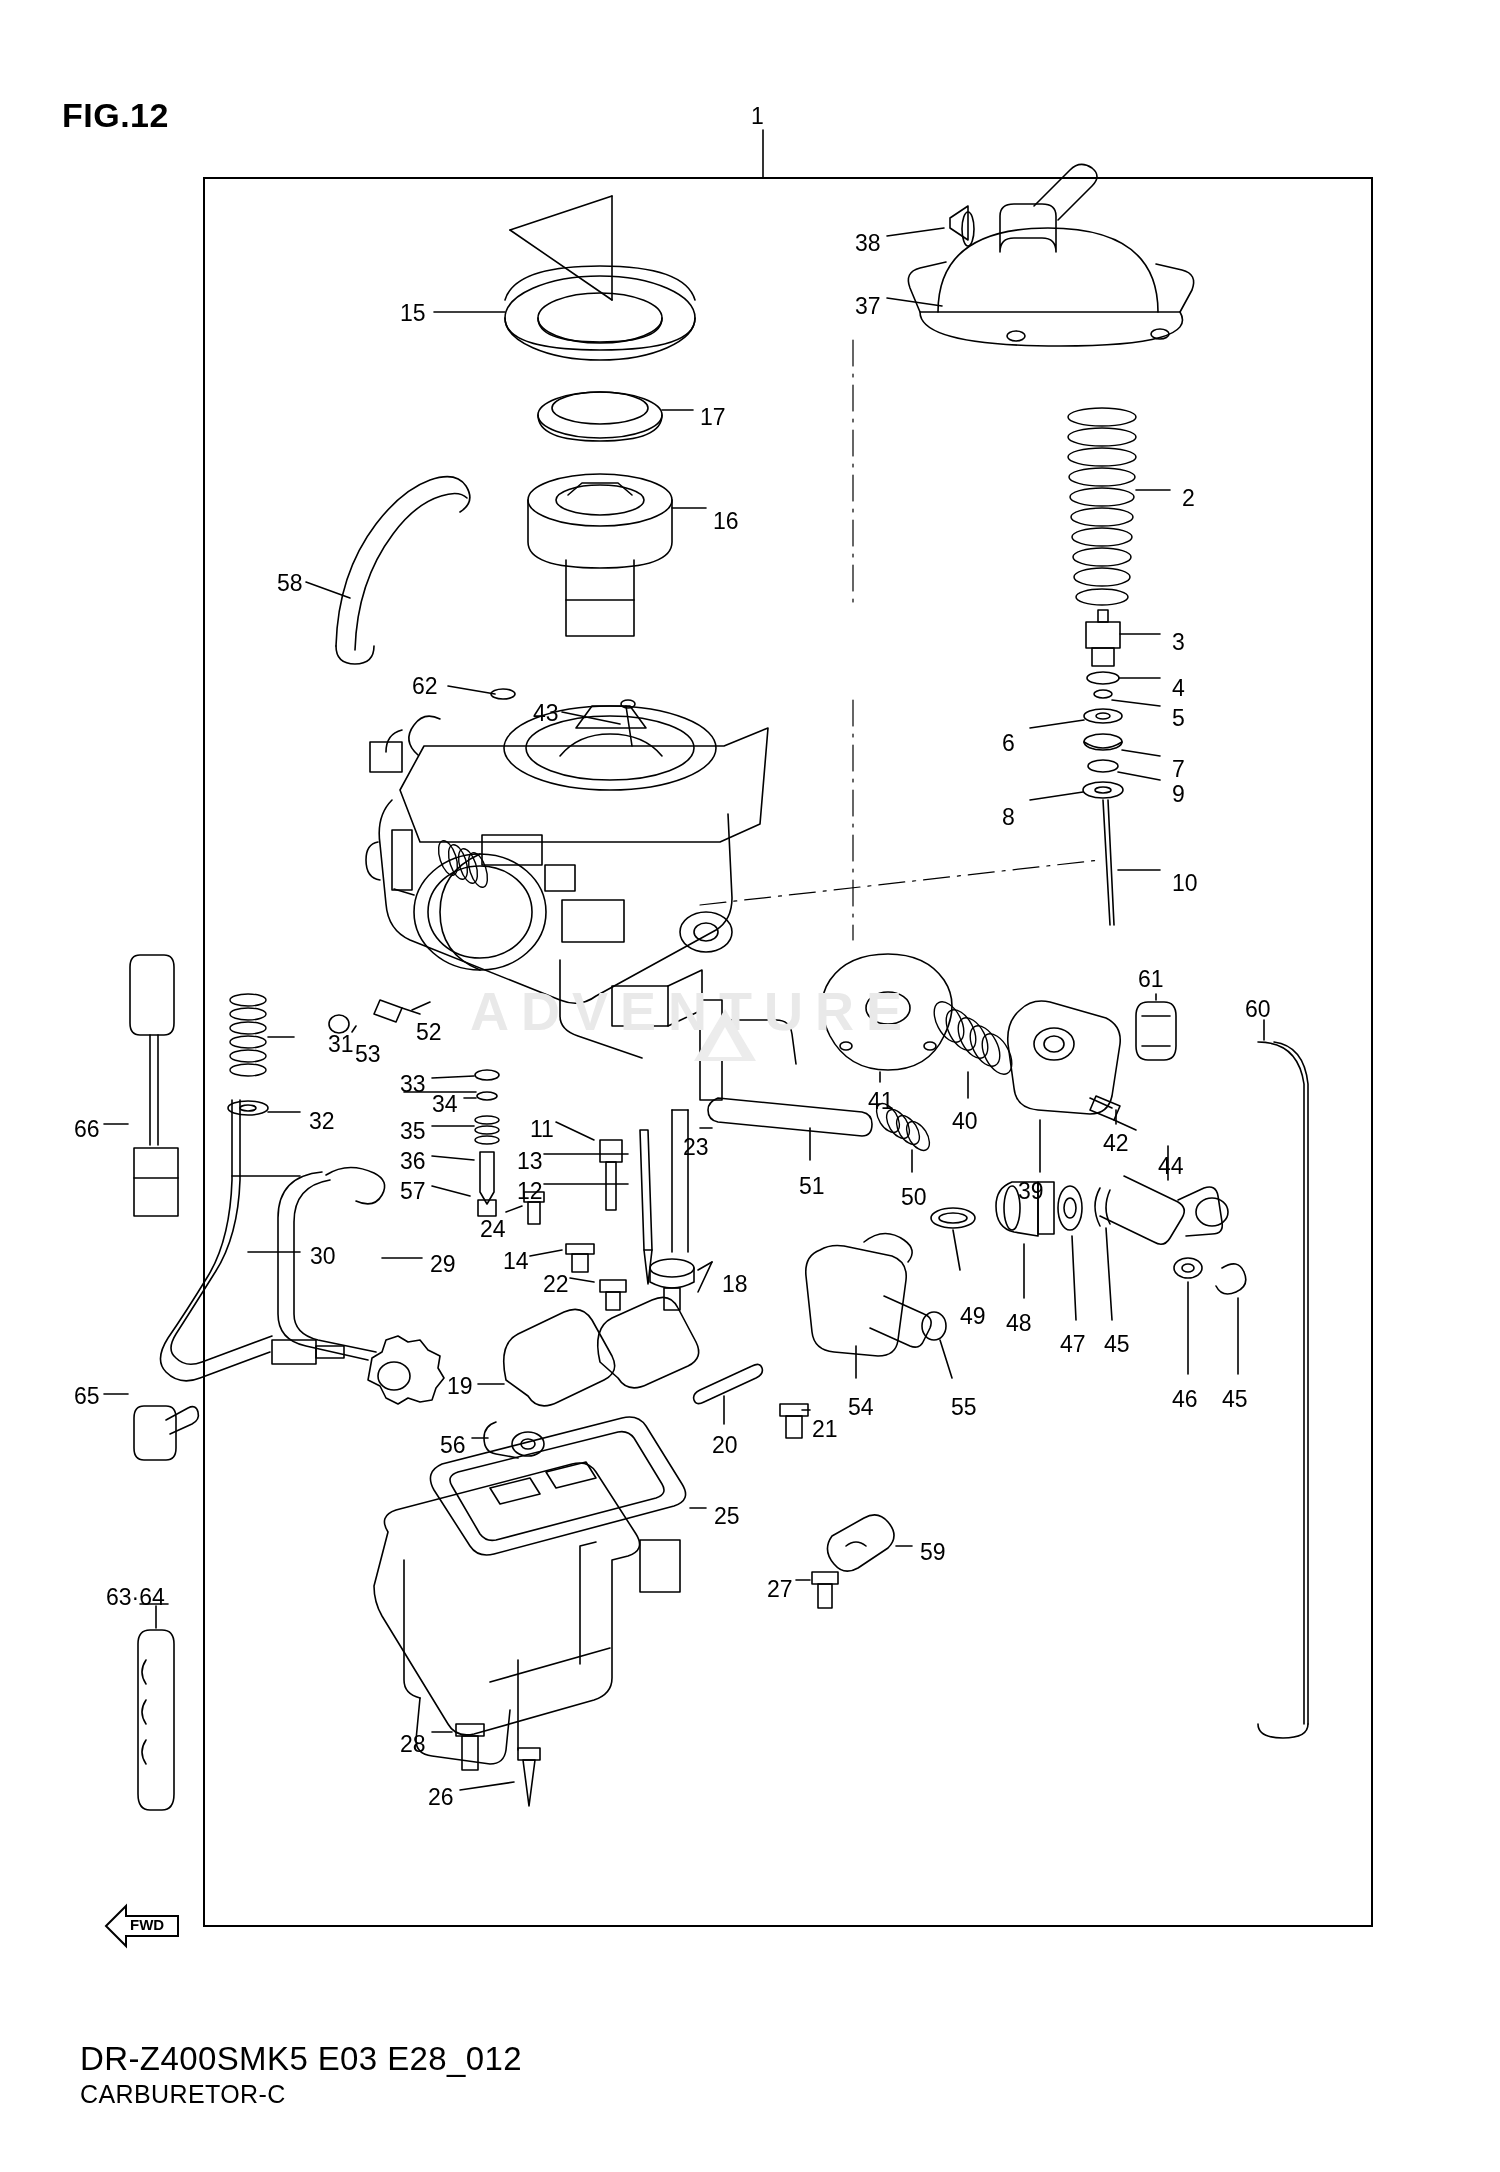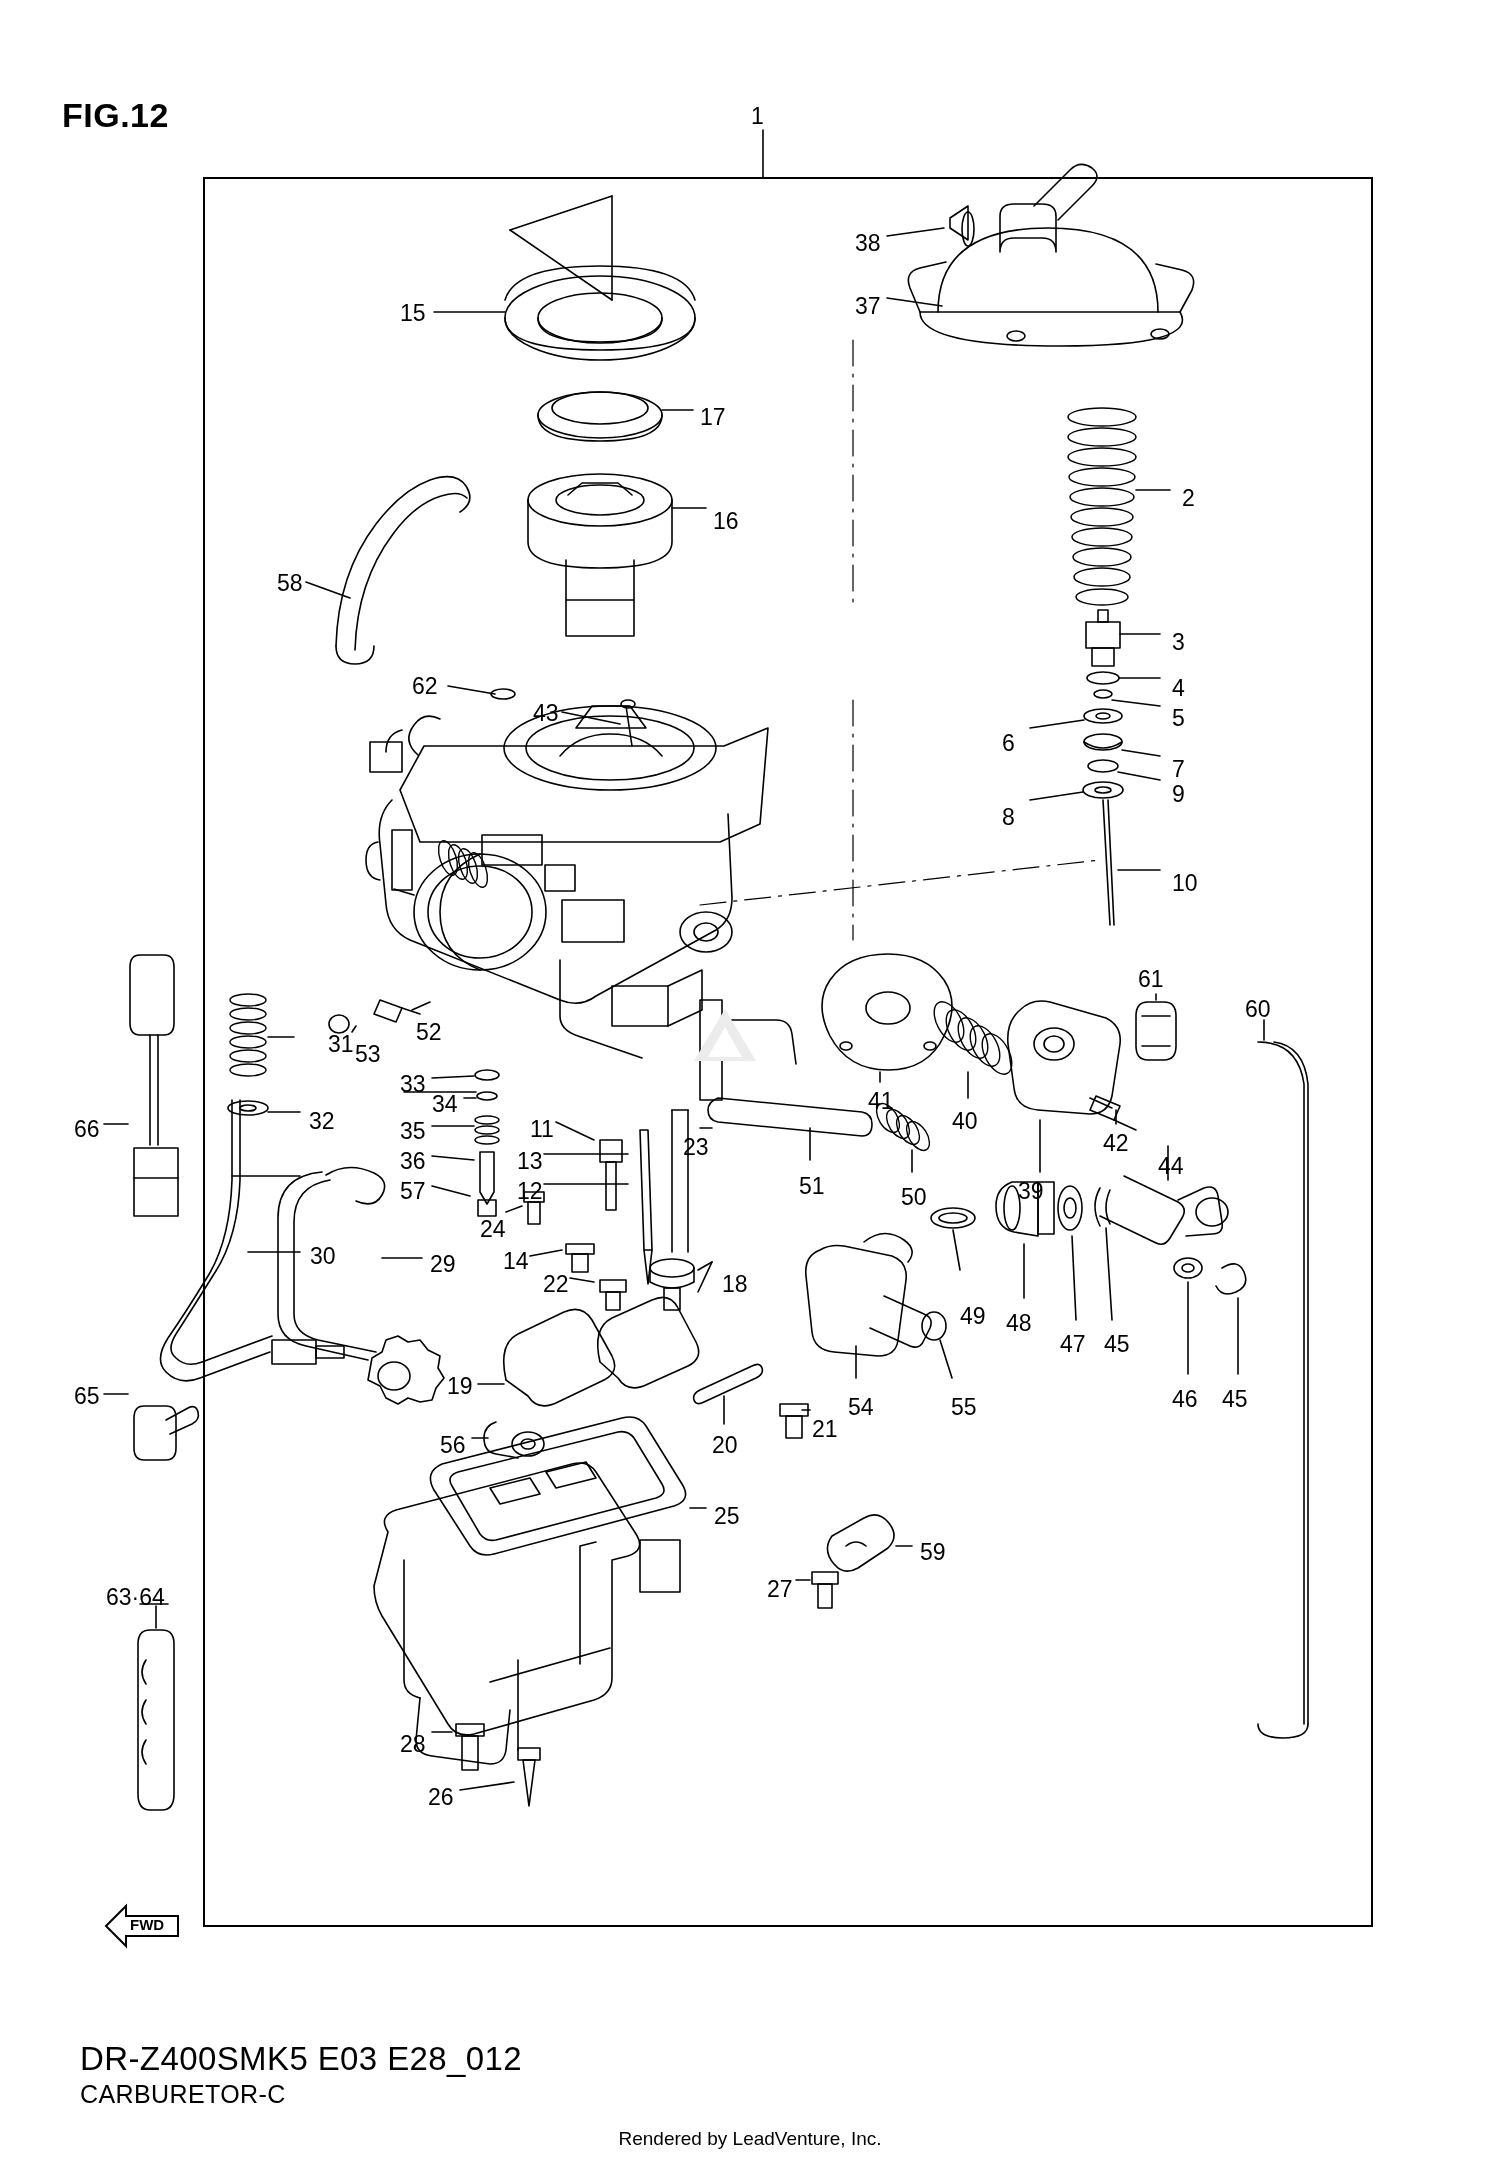--- a/index.html
+++ b/index.html
@@ -477,20 +477,21 @@
       <path d="M380 1000 l22 8 -6 14 -22 -8 z"></path>
       <path d="M402 1008 l18 6"></path>
       <line x1="412" y1="1010" x2="430" y2="1002"></line>
       <line x1="356" y1="1026" x2="352" y2="1032"></line>
 
       <line x1="404" y1="1092" x2="476" y2="1092"></line>
       <line x1="300" y1="1176" x2="232" y2="1176"></line>
     </g>
   </svg>
 
+  <div id="watermark">ADVENTURE</div>
   <svg id="watermark-mark" viewBox="0 0 70 60" xmlns="http://www.w3.org/2000/svg">
     <path d="M35 4 L66 56 L4 56 Z" fill="#ececec"></path>
     <path d="M35 22 L52 52 L18 52 Z" fill="#ffffff"></path>
   </svg>
 
   <div id="fwd-arrow">
     <svg width="80" height="52" viewBox="0 0 80 52" xmlns="http://www.w3.org/2000/svg">
       <path d="M2 26 L22 6 L22 16 L74 16 L74 36 L22 36 L22 46 Z" fill="none" stroke="#000" stroke-width="2"></path>
     </svg>
     <span class="fwd-text">FWD</span>
@@ -560,15 +561,14 @@
       <div class="callout" style="left: 714px; top: 1505px;">25</div>
       <div class="callout" style="left: 920px; top: 1541px;">59</div>
       <div class="callout" style="left: 767px; top: 1578px;">27</div>
       <div class="callout" style="left: 106px; top: 1586px;">63·64</div>
       <div class="callout" style="left: 400px; top: 1733px;">28</div>
       <div class="callout" style="left: 428px; top: 1786px;">26</div>
     </div>
 
   <div id="footer-model">DR-Z400SMK5 E03 E28_012</div>
   <div id="footer-section">CARBURETOR-C</div>
-  <div id="footer-credit">Rendered by LeadVenture, Inc.</div>
 
 </div>
 
 </body></html>

